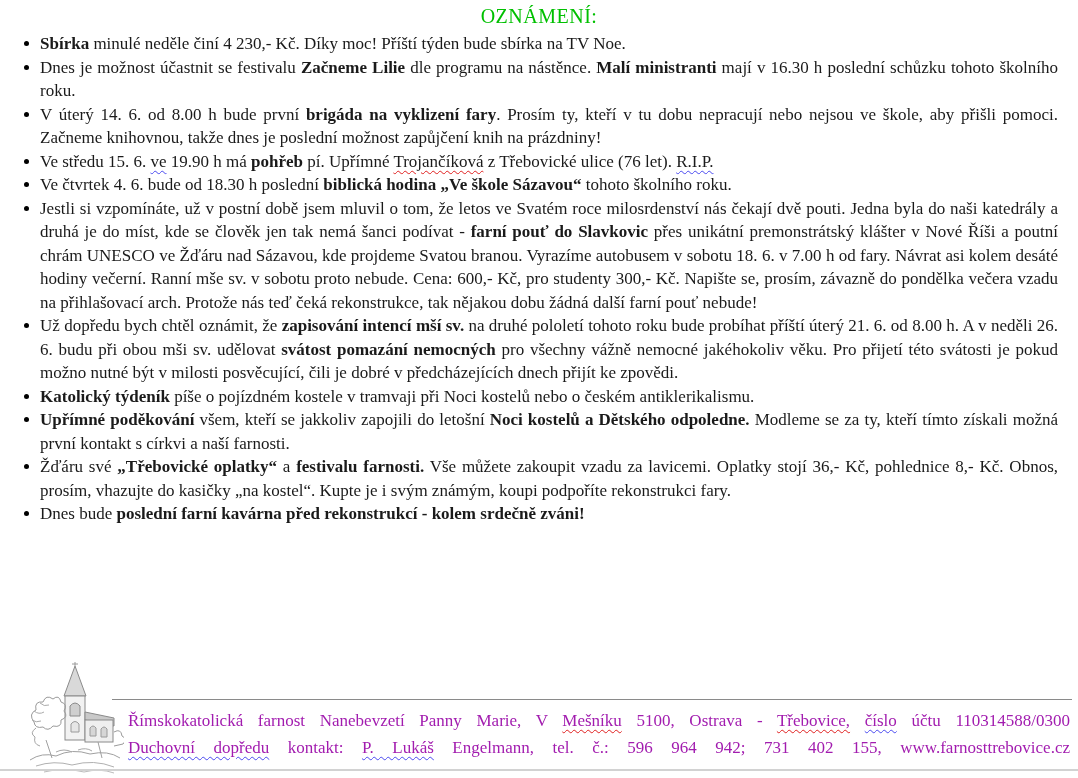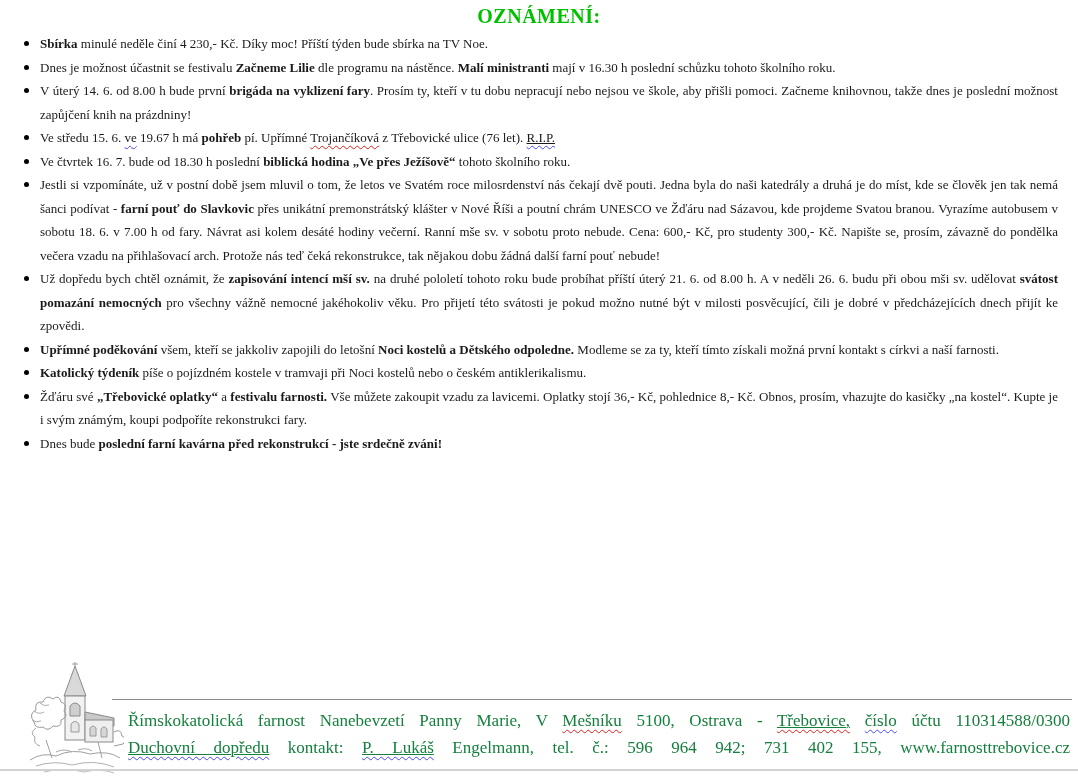--- a/index.html
+++ b/index.html
@@ -8,42 +8,42 @@
     width:1078px; height:778px;
     background:#ffffff;
     overflow:hidden;
     font-family:"Liberation Serif", serif;
     color:#1a1a1a;
   }
   .title {
     padding-top:5px;
     text-align:center;
     font-size:20px;
-    font-weight:bold;
+    font-weight:normal;
     letter-spacing:0.5px;
   }
   .list {
     padding:4px 20px 0 22px;
   }
   .bullet-item {
     position:relative;
     padding-left:18px;
-    font-size:13px;
+    font-size:17px;
     line-height:23.5px;
     text-align:justify;
   }
   .dot {
     position:absolute;
     left:2px; top:9px;
     width:5px; height:5px;
     border-radius:50%;
     background:#000;
   }
   .bold { font-weight:bold; }
-  .ul { text-decoration:underline; text-decoration-thickness:1px; }
+  .ul { text-decoration-thickness:1px; }
   .wavy-red {
     text-decoration:underline wavy #e02020;
     text-decoration-thickness:1px;
     text-underline-offset:3px;
   }
   .wavy-blue {
     text-decoration:underline wavy #4a4af0;
     text-decoration-thickness:1px;
     text-underline-offset:3px;
   }
@@ -83,28 +83,28 @@
 <body>
 
 <div class="page" style="color: rgb(26, 26, 26);">
 
   <div class="title" style="color: rgb(0, 192, 0);">OZNÁMENÍ:</div>
 
   <div class="list">
       <div class="bullet-item"><span class="dot"></span><span class="bold">Sbírka</span><span> minulé neděle činí 4 230,- Kč. Díky moc!  Příští týden bude sbírka na TV Noe.</span></div>
       <div class="bullet-item"><span class="dot"></span><span>Dnes je možnost účastnit se festivalu </span><span class="bold">Začneme Lilie</span><span> dle programu na nástěnce. </span><span class="bold">Malí ministranti</span><span> mají v 16.30 h poslední schůzku tohoto školního roku.</span></div>
       <div class="bullet-item"><span class="dot"></span><span>V úterý 14. 6. od 8.00 h bude první </span><span class="bold">brigáda na vyklizení fary</span><span>. Prosím ty, kteří v tu dobu nepracují nebo nejsou ve škole, aby přišli pomoci. Začneme knihovnou, takže dnes je poslední možnost zapůjčení knih na prázdniny!</span></div>
-      <div class="bullet-item"><span class="dot"></span><span>Ve středu 15. 6. </span><span class="wavy-blue">ve</span><span> 19.67 h má </span><span class="bold">pohřeb</span><span> pí. Upřímné </span><span class="wavy-red">Trojančíková</span><span> z Třebovické ulice (76 let). </span><span class="ul"><span class="wavy-blue">R.I.P.</span></span></div>
-      <div class="bullet-item"><span class="dot"></span><span>Ve čtvrtek 16. 7. bude od 18.30 h poslední </span><span class="bold">biblická hodina „Ve přes Ježíšově“</span><span> tohoto školního roku.</span></div>
+      <div class="bullet-item"><span class="dot"></span><span>Ve středu 15. 6. </span><span class="wavy-blue">ve</span><span> 19.90 h má </span><span class="bold">pohřeb</span><span> pí. Upřímné </span><span class="wavy-red">Trojančíková</span><span> z Třebovické ulice (76 let). </span><span class="ul"><span class="wavy-blue">R.I.P.</span></span></div>
+      <div class="bullet-item"><span class="dot"></span><span>Ve čtvrtek 4. 6. bude od 18.30 h poslední </span><span class="bold">biblická hodina „Ve škole Sázavou“</span><span> tohoto školního roku.</span></div>
       <div class="bullet-item"><span class="dot"></span><span>Jestli si vzpomínáte, už v postní době jsem mluvil o tom, že letos ve Svatém roce milosrdenství nás čekají dvě pouti. Jedna byla do naši katedrály a druhá je do míst, kde se člověk jen tak nemá šanci podívat - </span><span class="bold">farní pouť do Slavkovic</span><span> přes unikátní premonstrátský klášter v Nové Říši a poutní chrám UNESCO ve Žďáru nad Sázavou, kde projdeme Svatou branou. Vyrazíme autobusem v sobotu 18. 6. v 7.00 h od fary. Návrat asi kolem desáté hodiny večerní. Ranní mše sv. v sobotu proto nebude. Cena: 600,- Kč, pro studenty 300,- Kč. Napište se, prosím, závazně do pondělka večera vzadu na přihlašovací arch. Protože nás teď čeká rekonstrukce, tak nějakou dobu žádná další farní pouť nebude!</span></div>
       <div class="bullet-item"><span class="dot"></span><span>Už dopředu bych chtěl oznámit, že </span><span class="bold">zapisování intencí mší sv.</span><span> na druhé pololetí tohoto roku bude probíhat příští úterý 21. 6. od 8.00 h. A v neděli 26. 6. budu při obou mši sv. udělovat </span><span class="bold">svátost pomazání nemocných</span><span> pro všechny vážně nemocné jakéhokoliv věku. Pro přijetí této svátosti je pokud možno nutné být v milosti posvěcující, čili je dobré v předcházejících dnech přijít ke zpovědi.</span></div>
+      <div class="bullet-item"><span class="dot"></span><span class="bold">Katolický týdeník</span><span> píše o pojízdném kostele v tramvaji při Noci kostelů nebo o českém antiklerikalismu.</span></div>
       <div class="bullet-item"><span class="dot"></span><span class="bold">Upřímné poděkování</span><span> všem, kteří se jakkoliv zapojili do letošní </span><span class="bold">Noci kostelů a Dětského odpoledne.</span><span> Modleme se za ty, kteří tímto získali možná první kontakt s církvi a naší farnosti.</span></div>
-      <div class="bullet-item"><span class="dot"></span><span class="bold">Katolický týdeník</span><span> píše o pojízdném kostele v tramvaji při Noci kostelů nebo o českém antiklerikalismu.</span></div>
       <div class="bullet-item"><span class="dot"></span><span>Žďáru své </span><span class="bold">„Třebovické oplatky“</span><span> a </span><span class="bold">festivalu farnosti.</span><span> Vše můžete zakoupit vzadu za lavicemi. Oplatky stojí 36,- Kč, pohlednice 8,- Kč. Obnos, prosím, vhazujte do kasičky „na kostel“. Kupte je i svým známým, koupi podpoříte rekonstrukci fary.</span></div>
-      <div class="bullet-item"><span class="dot"></span><span>Dnes bude </span><span class="bold">poslední farní kavárna před rekonstrukcí - jste srdečně zváni!</span></div>
+      <div class="bullet-item"><span class="dot"></span><span>Dnes bude </span><span class="bold">poslední farní kavárna před rekonstrukcí - kolem srdečně zváni!</span></div>
     </div>
 
   <svg class="church" viewBox="0 0 98 114" xmlns="http://www.w3.org/2000/svg">
     <g fill="none" stroke="#9a9a9a" stroke-width="1">
 
       <polygon points="38,34 49,4 60,34" fill="#d9d9d9" stroke="#8a8a8a"></polygon>
       <line x1="49" y1="4" x2="49" y2="0"></line>
       <line x1="46" y1="2" x2="52" y2="2"></line>
 
       <rect x="39" y="34" width="20" height="44" fill="#f2f2f2" stroke="#8a8a8a"></rect>
@@ -124,19 +124,19 @@
       <path d="M4 98 q12 -8 26 -4 q16 -8 34 -2 q18 -4 30 4" stroke="#a0a0a0"></path>
       <path d="M10 104 q18 -6 36 -1 q22 -6 42 2" stroke="#b0b0b0"></path>
       <path d="M18 110 q20 -5 40 0 q16 -4 30 1" stroke="#bcbcbc"></path>
       <path d="M30 90 q8 -4 16 0 m6 -2 q8 -3 14 1" stroke="#a8a8a8"></path>
       <path d="M20 78 l6 18 m46 -16 l4 16" stroke="#9f9f9f"></path>
     </g>
   </svg>
 
   <div class="footer-divider"></div>
 
-  <div class="footer-text" style="color: #15803d;">
+  <div class="footer-text" style="color: #a21caf;">
     <div class="footer-line"><span>Římskokatolická farnost Nanebevzetí Panny Marie, V </span><span class="wavy-red">Mešníku</span><span> 5100,  Ostrava - </span><span class="ul"><span class="wavy-red">Třebovice,</span></span><span>  </span><span class="wavy-blue">číslo</span><span> účtu 110314588/0300</span></div>
     <div class="footer-line"><span class="ul"><span class="wavy-blue">Duchovní  dopředu</span></span><span> kontakt:  </span><span class="ul"><span class="wavy-blue">P.  Lukáš</span></span><span> Engelmann,  tel.  č.:  596  964  942;  731  402  155,  </span><span>www.farnosttrebovice.cz</span></div>
   </div>
 
   <div class="bottom-edge"></div>
 </div>
 
 </body></html>

